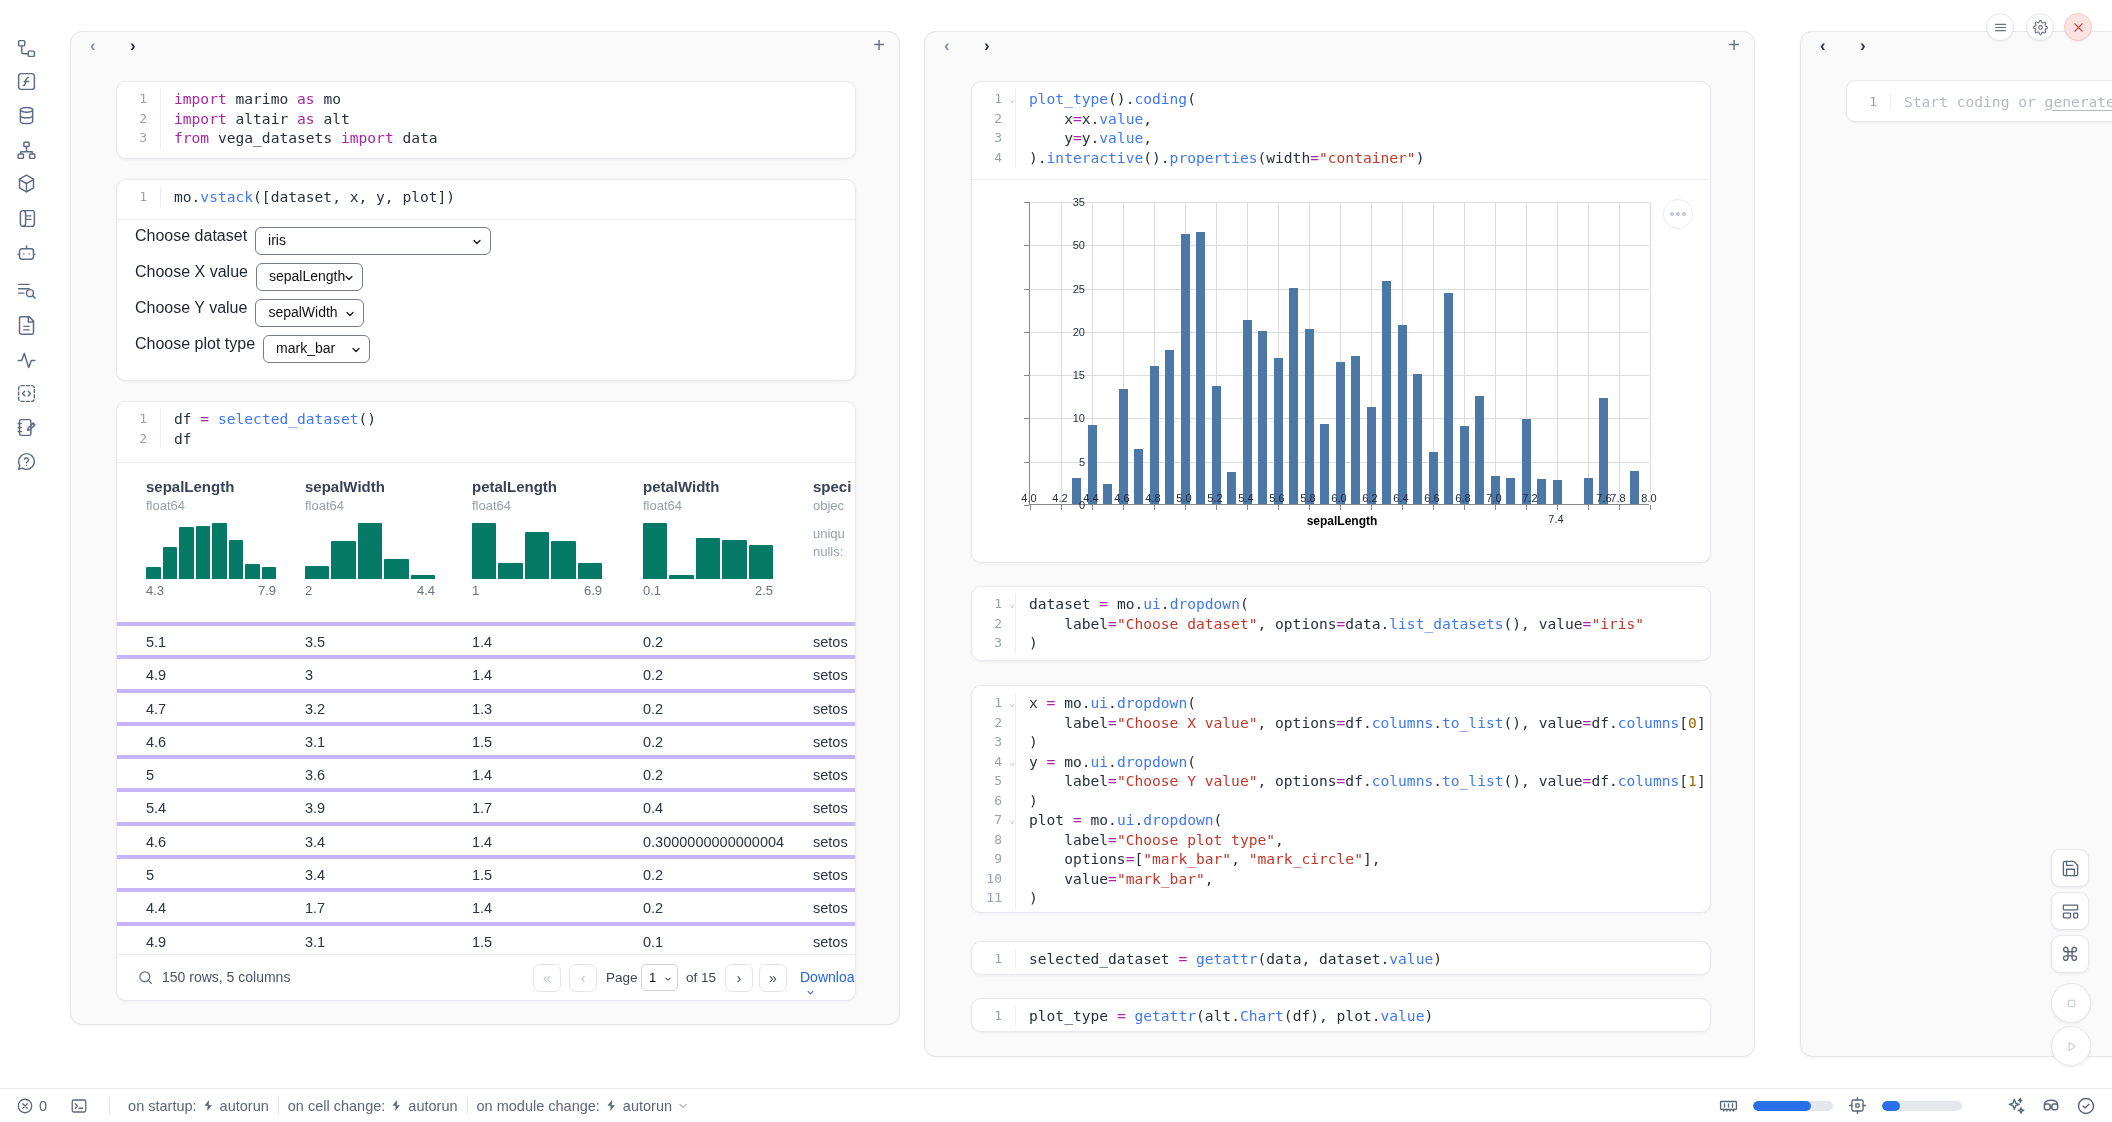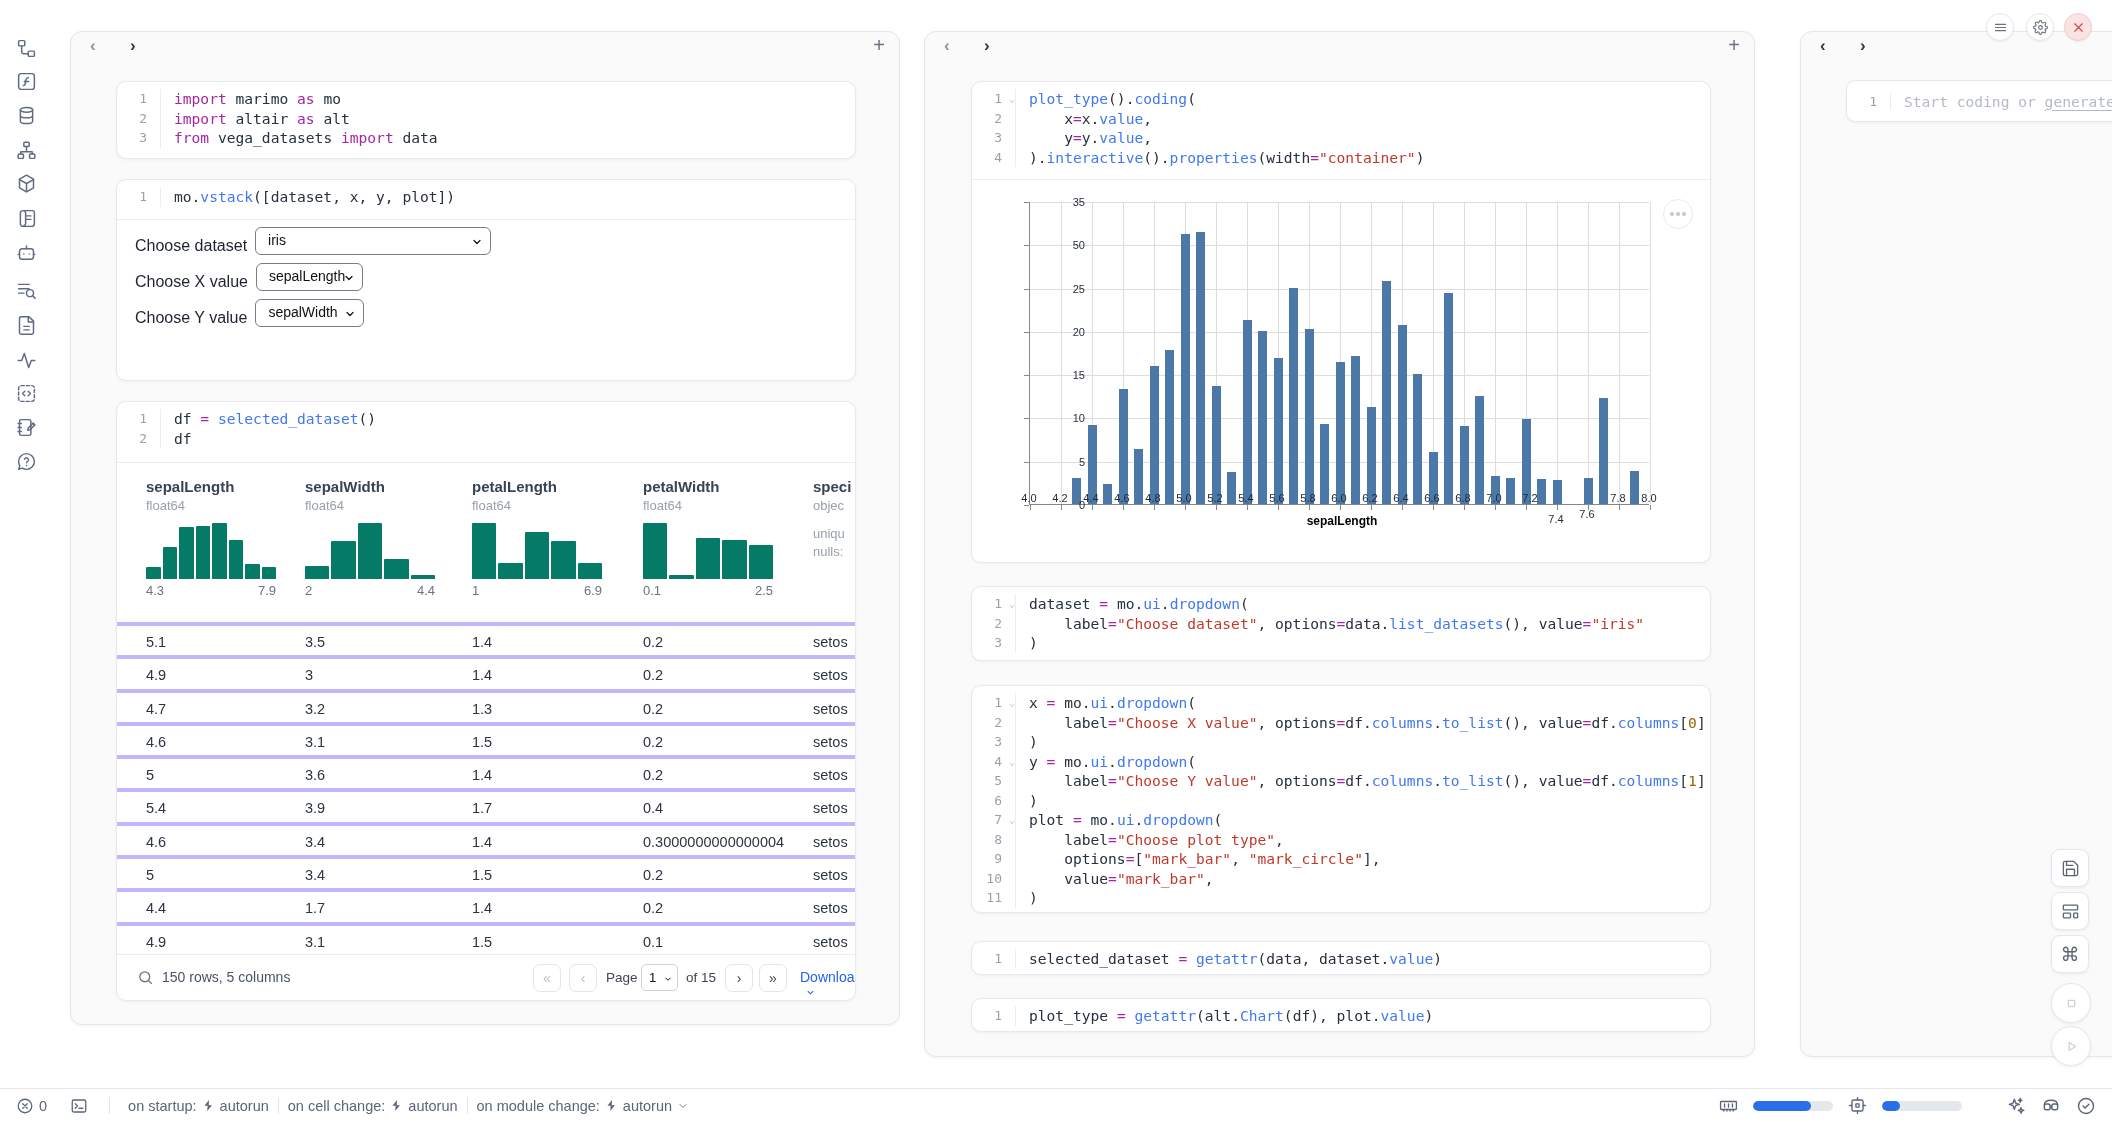--- a/index.html
+++ b/index.html
@@ -44,21 +44,21 @@
   .ln { width:34px; flex:0 0 34px; text-align:right; color:#9aa1ad; font-size:13px;
     padding-right:4px; position:relative; }
   .fold { position:absolute; right:-9px; top:1px; font-size:9px; color:#b3b8c2; }
   .src { border-left:1px solid #ececf1; padding-left:13px; margin-left:9px; }
   .tk-kw { color:#a626a4; } .tk-op { color:#a626a4; } .tk-fn { color:#4078f2; }
   .tk-str { color:#c0392b; } .tk-num { color:#986801; } .tk-t { color:#26303e; }
   .divider { position:absolute; left:0; right:0; border-top:1px solid #ececf1; }
 
   
   .controls { position:absolute; left:18px; top:47px; }
-  .ctl-row { display:flex; align-items:flex-end; height:28px; margin-bottom:8px; }
+  .ctl-row { display:flex; align-items:flex-start; height:28px; margin-bottom:8px; }
   .ctl-label { font-size:16px; color:#1d2330; margin-right:8px; }
   .select { position:relative; height:28px; border:1px solid #787d88; border-radius:6px;
     background:#fff; font-size:14px; color:#111; padding:4px 26px 0 12px; cursor:pointer; }
   .select svg { position:absolute; right:7px; top:8px; width:12px; height:12px;
     stroke:#111; stroke-width:2.4; fill:none; stroke-linecap:round; stroke-linejoin:round; }
 
   
   .table-wrap { position:absolute; left:0; top:62px; right:0; bottom:0; }
   .thead { position:relative; height:158px; }
   .tcol { position:absolute; top:14px; }
@@ -266,20 +266,26 @@
           </div>
           <div class="ctl-row">
             <span class="ctl-label">Choose X value</span>
             <span class="select" style="width: 107px;">sepalLength<svg viewBox="0 0 24 24">
                 <path d="M6 9l6 6 6-6"></path>
               </svg></span>
           </div>
           <div class="ctl-row">
             <span class="ctl-label">Choose Y value</span>
             <span class="select" style="width: 109px;">sepalWidth<svg viewBox="0 0 24 24">
+                <path d="M6 9l6 6 6-6"></path>
+              </svg></span>
+          </div>
+          <div class="ctl-row">
+            <span class="ctl-label">Choose plot type</span>
+            <span class="select" style="width: 107px;">mark_bar<svg viewBox="0 0 24 24">
                 <path d="M6 9l6 6 6-6"></path>
               </svg></span>
           </div>
         </div>
     </div>
     <div class="cell" id="l-cell-2">
       <div class="code-block">
           <div class="code-line"><span class="ln">1</span><span class="src"><span class="tk-t">df </span><span class="tk-op">=</span><span class="tk-t"> </span><span class="tk-fn">selected_dataset</span><span class="tk-t">()</span></span></div>
           <div class="code-line"><span class="ln">2</span><span class="src"><span class="tk-t">df</span></span></div>
         </div>
@@ -577,21 +583,21 @@
           <div class="xlab" style="left: 305px;">5.6</div>
           <div class="xlab" style="left: 336px;">5.8</div>
           <div class="xlab" style="left: 367px;">6.0</div>
           <div class="xlab" style="left: 398px;">6.2</div>
           <div class="xlab" style="left: 429px;">6.4</div>
           <div class="xlab" style="left: 460px;">6.6</div>
           <div class="xlab" style="left: 491px;">6.8</div>
           <div class="xlab" style="left: 522px;">7.0</div>
           <div class="xlab" style="left: 558px;">7.2</div>
           <div class="xlab" style="left: 584px; margin-top: 21px;">7.4</div>
-          <div class="xlab" style="left: 615px; margin-top: 16px;">7.6</div>
+          <div class="xlab" style="left: 632px;">7.6</div>
           <div class="xlab" style="left: 646px;">7.8</div>
           <div class="xlab" style="left: 677px;">8.0</div>
           <div class="xtitle">sepalLength</div>
         </div>
       <div class="chart-menu">
           <i></i>
           <i></i>
           <i></i>
         </div>
     </div>

